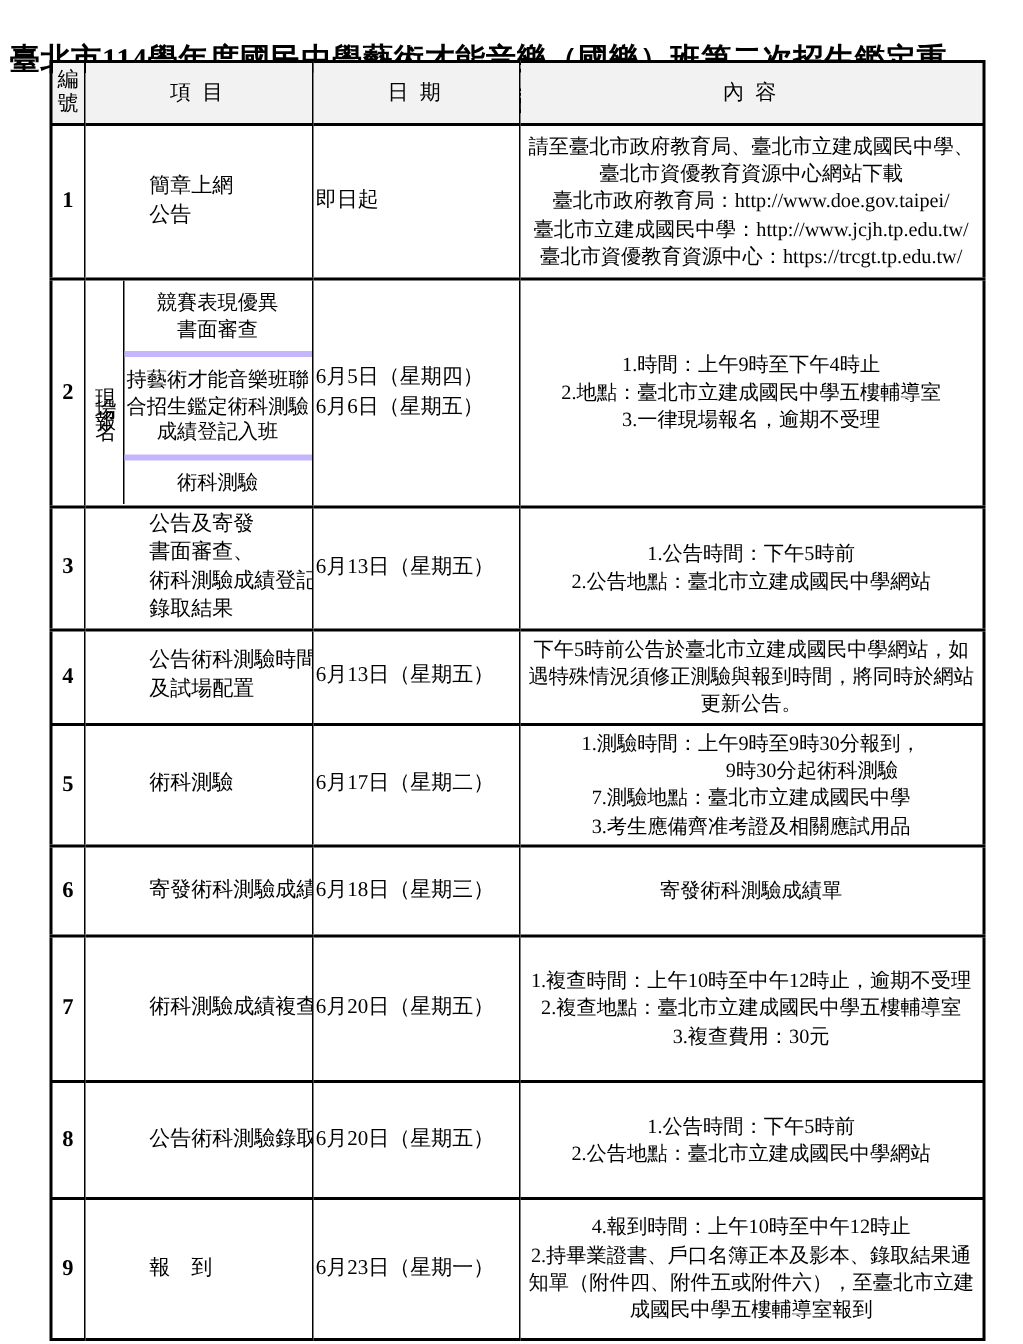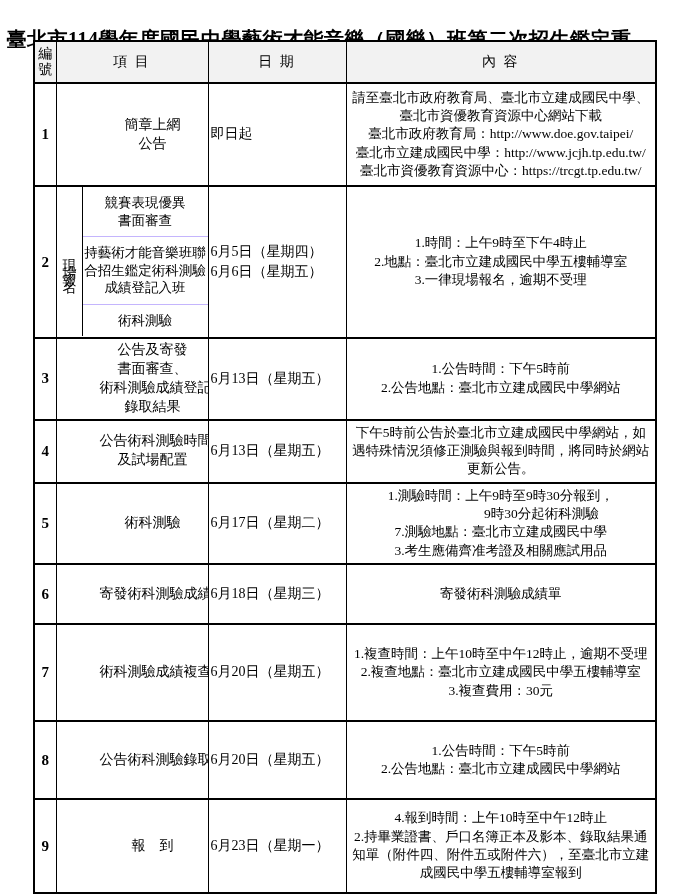--- a/index.html
+++ b/index.html
@@ -26,36 +26,36 @@
   }
   thead th{background:#f2f2f2;text-align:center;}
   tr.hdr{height:42px;}
   tr.r1{height:103px;} tr.r2{height:152px;} tr.r3{height:78px;}
   tr.r4{height:55px;}  tr.r5{height:74px;}  tr.r6{height:60px;}
   tr.r7{height:97px;}  tr.r8{height:78px;}  tr.r9{height:94px;}
   .lines{white-space:pre;}
   .hno{line-height:1.15;font-size:14px;}
   .hlab{letter-spacing:2px;}
   td.no{text-align:center;font-weight:bold;font-size:15px;}
-  td.item{text-align:center;line-height:1.35;padding-left:43px;}
+  td.item{line-height:1.35;padding-left:43px;}
   td.date{line-height:1.45;font-size:14px;}
   td.content{text-align:center;padding:3px 5px;line-height:1.36;font-size:13.5px;}
   
   td.nested{padding:0;vertical-align:top;}
   .nest{display:flex;height:149px;width:100%;}
   .vlabel{
     width:25px;flex:0 0 25px;border-right:1px solid #000;
     display:flex;align-items:center;justify-content:center;
     writing-mode:vertical-rl;text-orientation:upright;
     letter-spacing:7px;font-size:14px;
   }
   .subcol{flex:1 1 auto;display:flex;flex-direction:column;}
   .subcell{
     flex:1 1 auto;display:flex;align-items:center;justify-content:center;
-    border-bottom:1px solid #c4b5fd;text-align:center;
+    border-bottom:4px solid #c4b5fd;text-align:center;
     font-size:13.5px;line-height:1.3;white-space:pre;
   }
   .subcell:last-child{border-bottom:none;}
 </style>
 </head>
 <body>
 
 <div class="page">
 
   <h1 class="doc-title">臺北市114學年度國民中學藝術才能音樂（國樂）班第二次招生鑑定重要日程表</h1>

